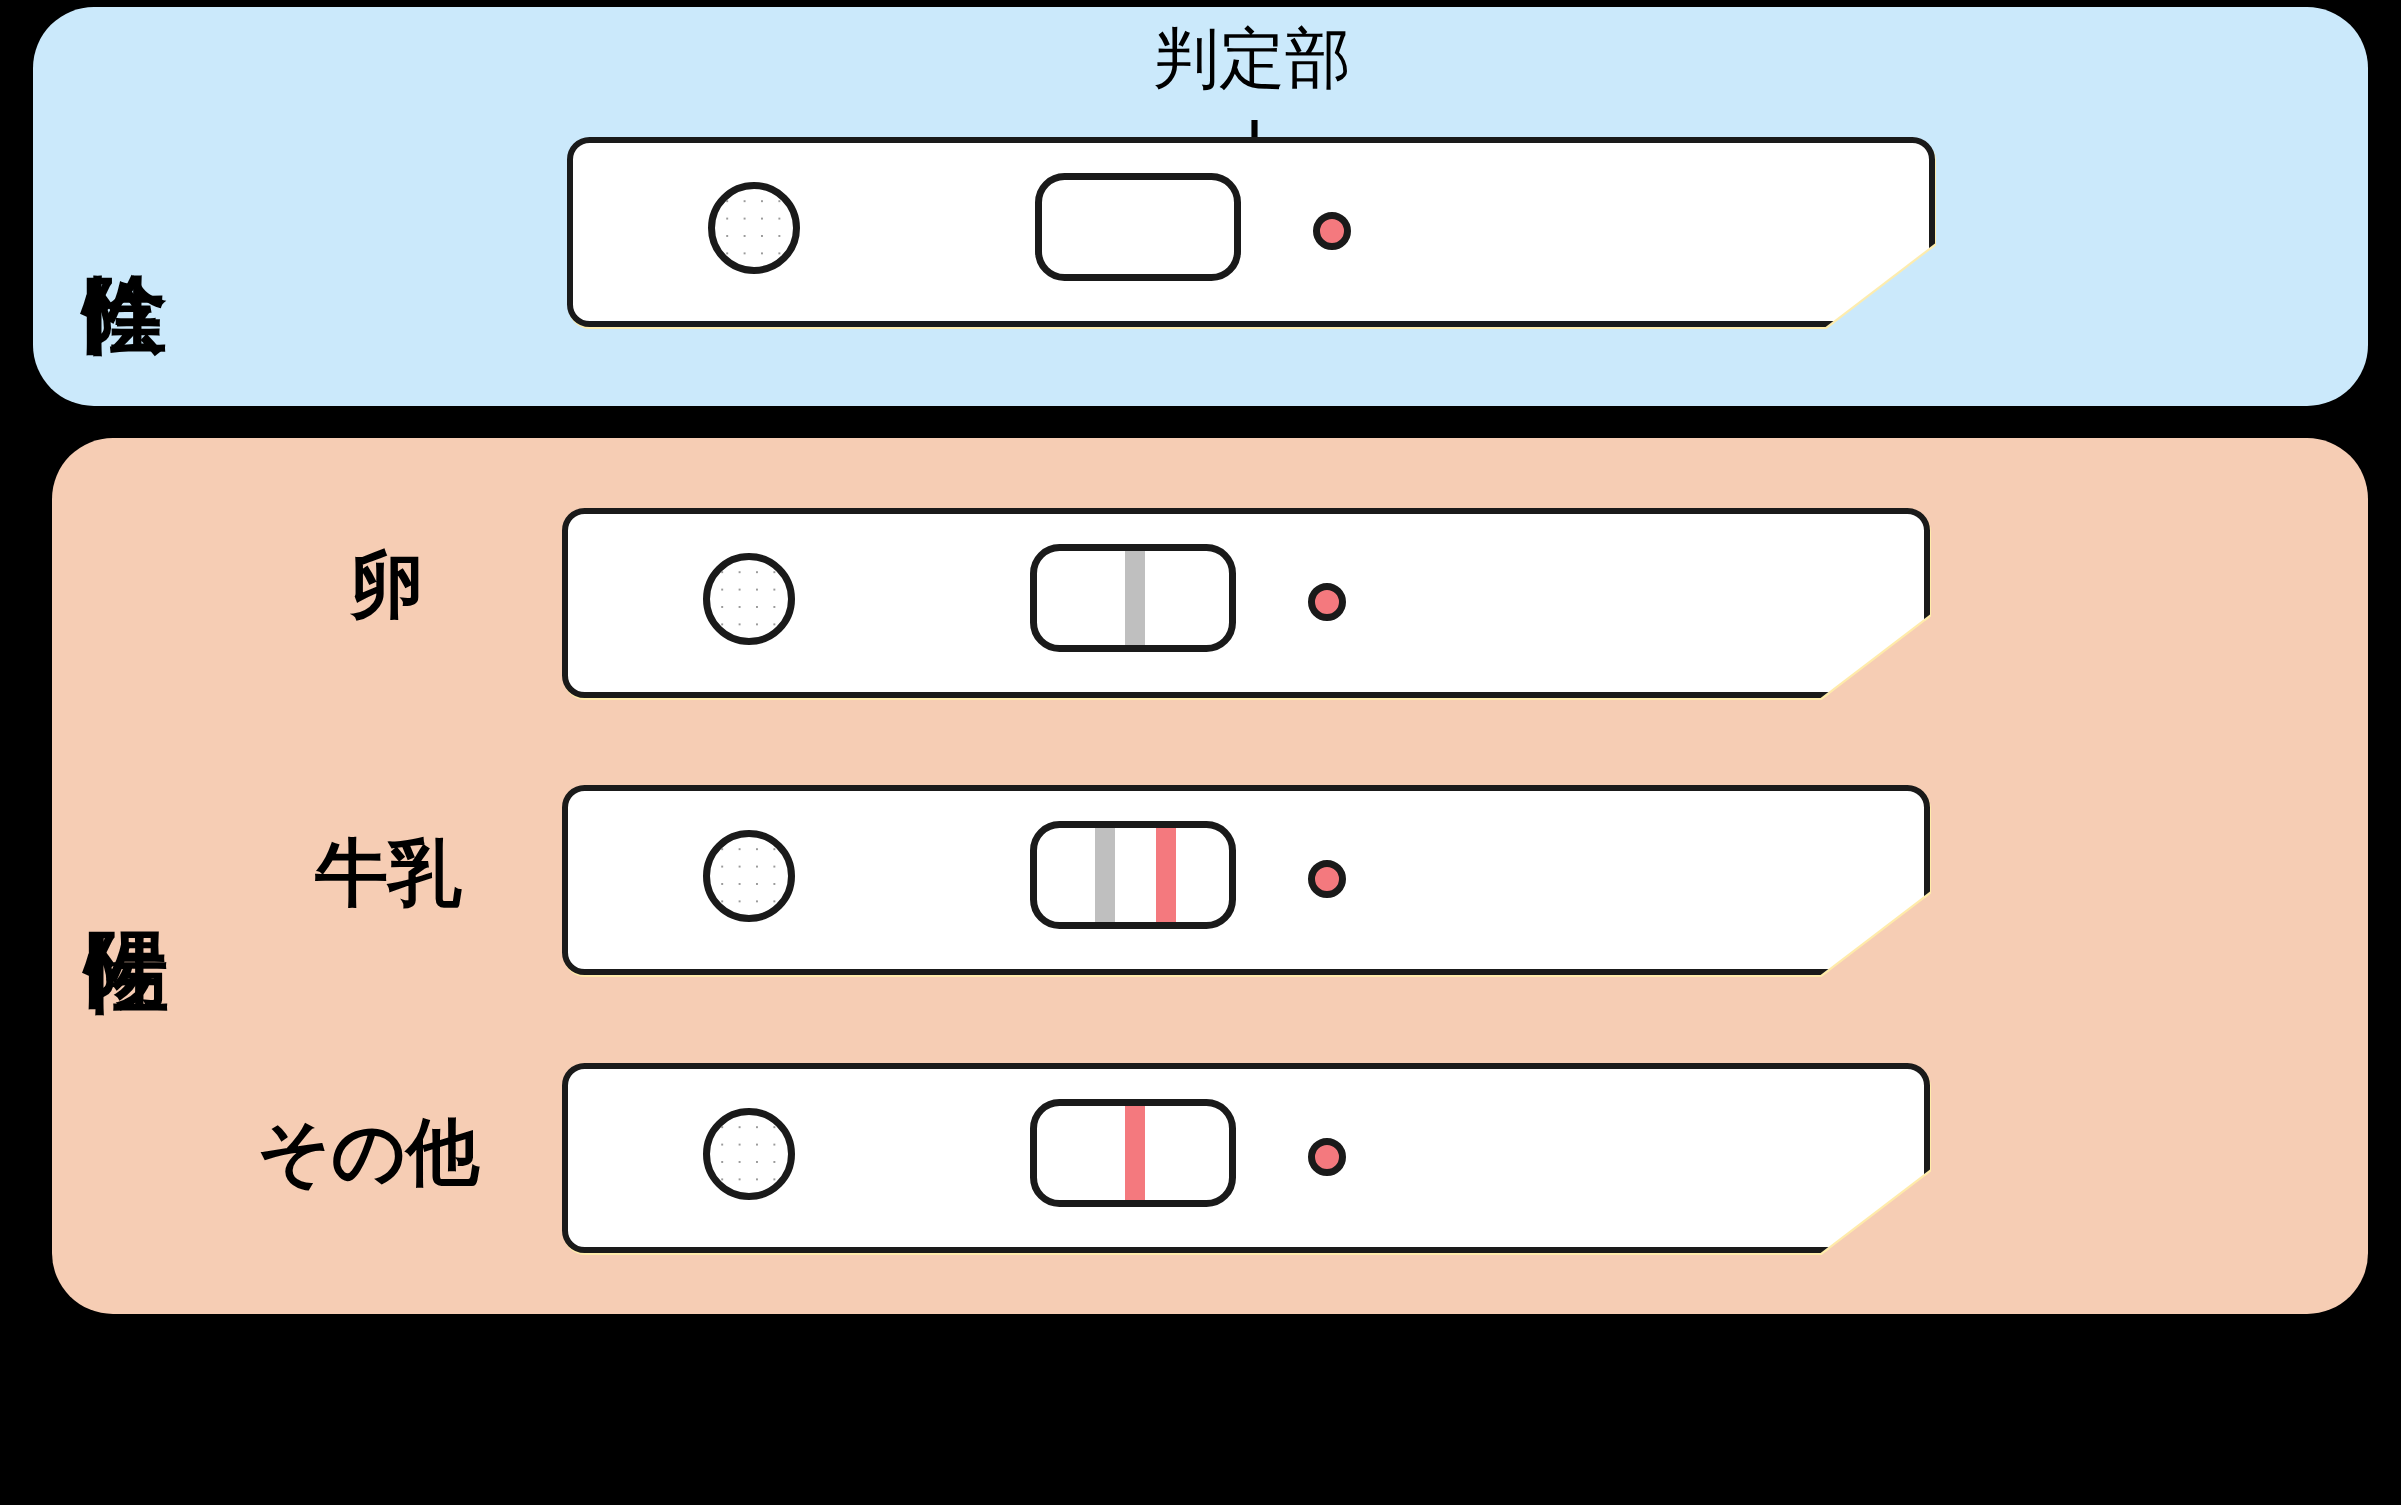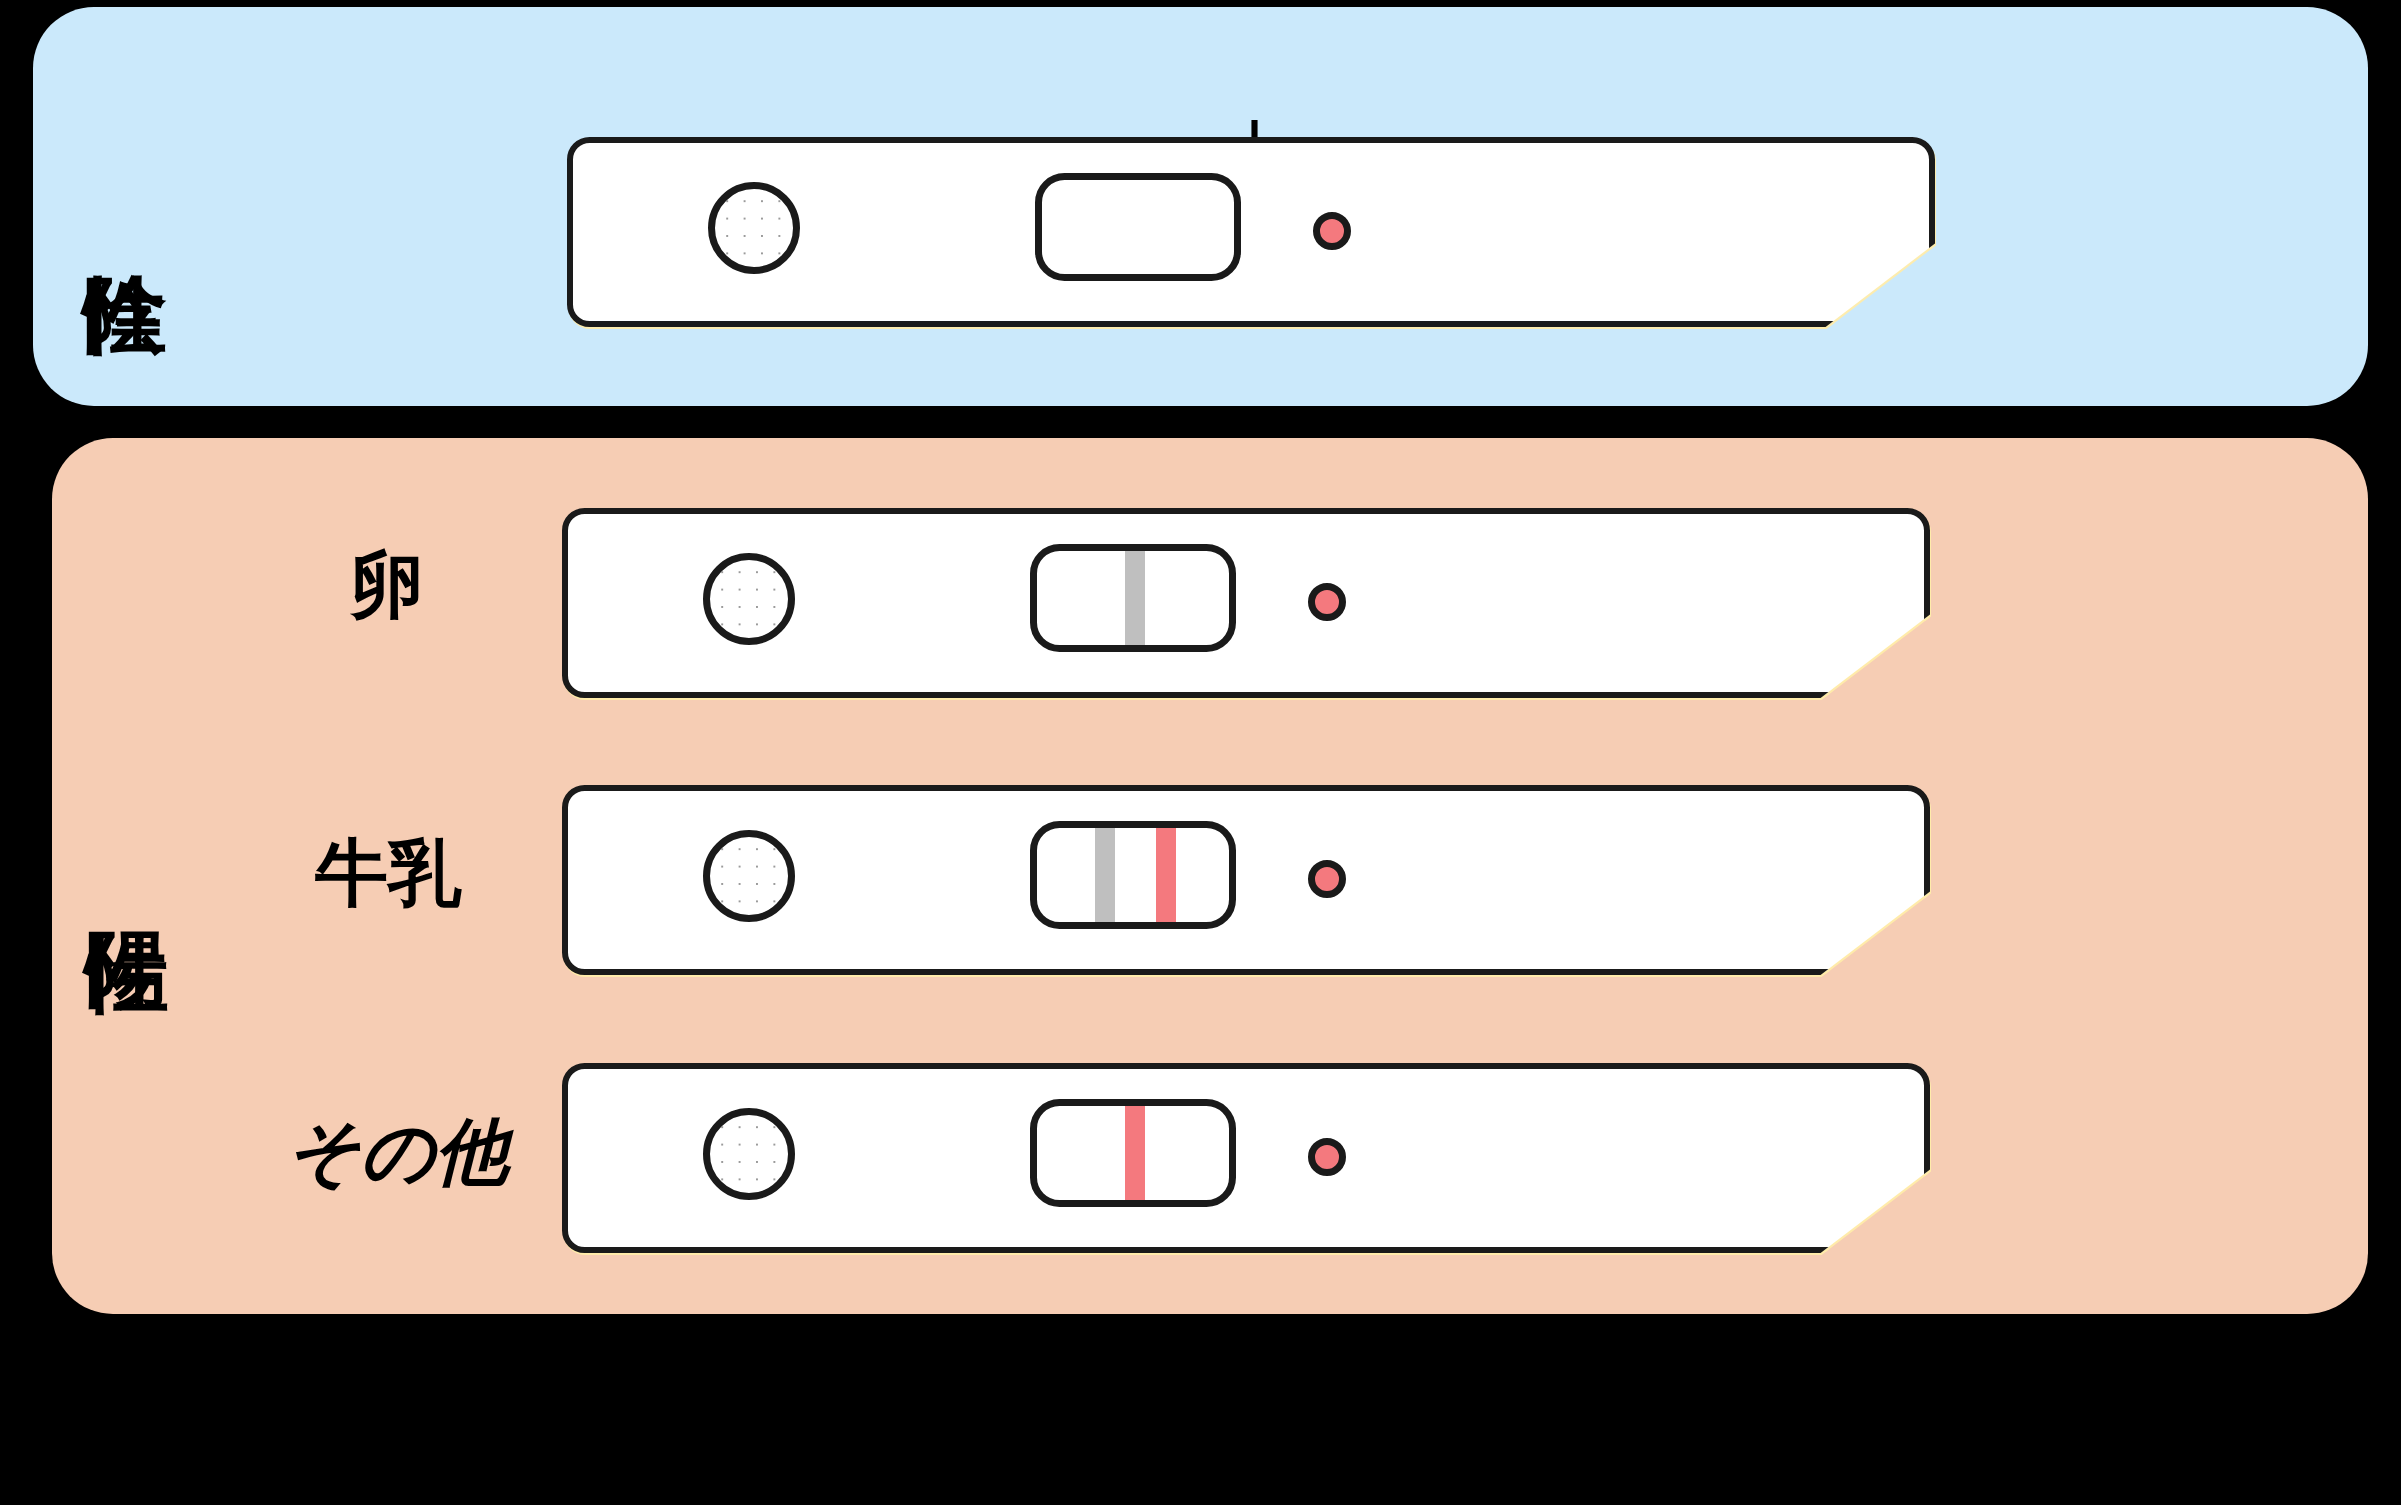--- a/index.html
+++ b/index.html
@@ -179,20 +179,23 @@
 </style>
 </head>
 <body>
 
 <div class="page">
 
   <div class="panel panel-negative"></div>
 
   <div class="group-label group-label-negative">陰性</div>
 
+  <div class="callout">
+    <div class="callout-text">判定部</div>
+  </div>
   <div class="callout-arrow">
     <svg viewBox="0 0 24 118" xmlns="http://www.w3.org/2000/svg">
       <line x1="12" y1="0" x2="12" y2="104" stroke="#000000" stroke-width="7"></line>
       <polygon points="12,118 2,90 22,90" fill="#000000"></polygon>
     </svg>
   </div>
 
   <div class="strip" style="left:567px; top:137px;">
     <div class="strip-shape"></div>
     <div class="sample-well"></div>
@@ -220,21 +223,21 @@
   <div class="strip" style="left:562px; top:785px;">
     <div class="strip-shape"></div>
     <div class="sample-well"></div>
     <div class="result-window">
       <div class="band band-control" style="left:30%;"></div>
       <div class="band band-test" style="left:62%;"></div>
     </div>
     <div class="red-dot"></div>
   </div>
 
-  <div class="row-label" style="left:397px; top:1151px;font-style:italic;">その他</div>
+  <div class="row-label" style="left:368px; top:1151px;">その他</div>
   <div class="strip" style="left:562px; top:1063px;">
     <div class="strip-shape"></div>
     <div class="sample-well"></div>
     <div class="result-window">
       <div class="band band-test" style="left:46%;"></div>
     </div>
     <div class="red-dot"></div>
   </div>
 
 </div>

